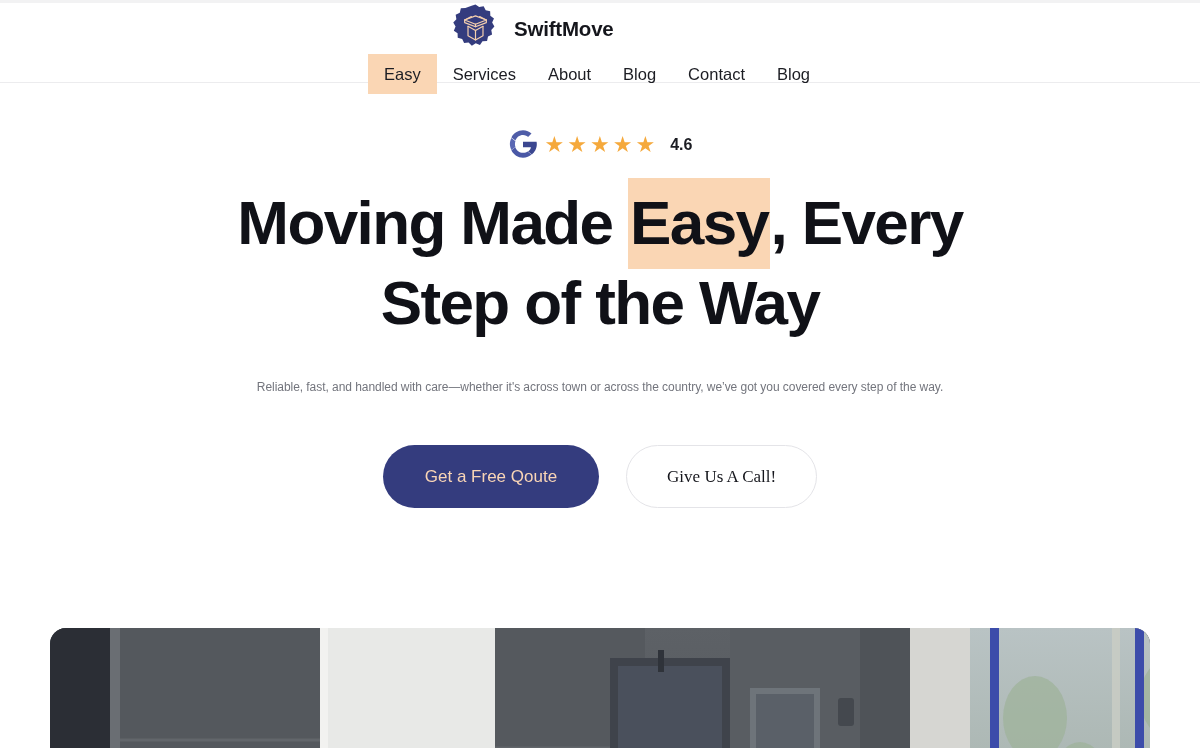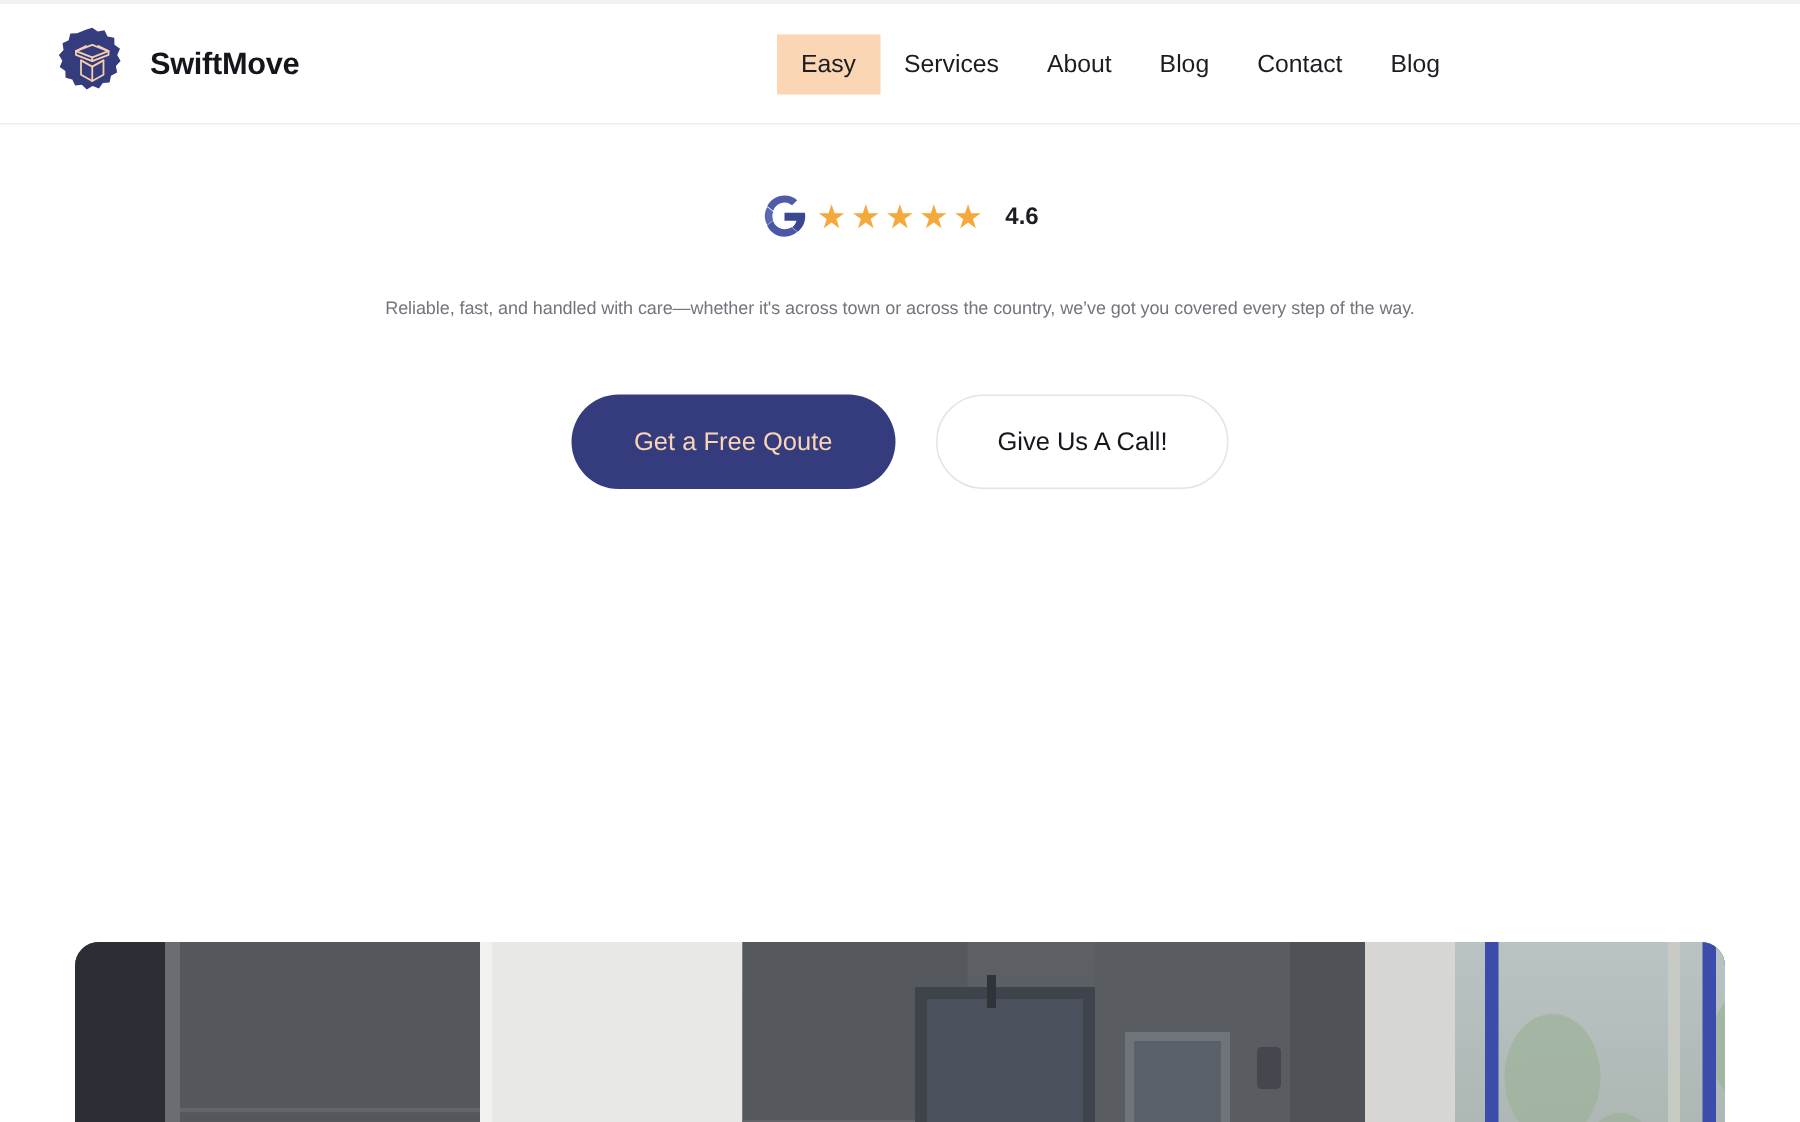--- a/index.html
+++ b/index.html
@@ -35,20 +35,21 @@
   .header {
     position: absolute;
     top: 3px; left: 0;
     width: 1200px;
     height: 80px;
     background: #ffffff;
     border-bottom: 1px solid #ececee;
     display: flex;
     align-items: center;
     padding: 0 36px;
+    flex-direction: column;
   }
 
   .brand {
     display: flex;
     align-items: center;
     gap: 13px;
     flex: 0 0 auto;
     width: 300px;
   }
 
@@ -192,21 +193,21 @@
     padding: 0 42px;
     cursor: pointer;
     white-space: nowrap;
   }
   .btn-secondary {
     background: #ffffff;
     color: #15161c;
     border: 1px solid #e4e4e8;
     border-radius: 999px;
     font-size: 17px;
-    font-family: Liberation Sans, sans-serif;
+    font-family: Liberation Serif, serif;
     font-weight: 500;
     height: 63px;
     padding: 15px 40px;
     cursor: pointer;
     white-space: nowrap;
   }
 
   
   .hero-media {
     position: absolute;
@@ -268,20 +269,21 @@
           <path fill="#4f5da8" d="M24 9.5c3.9 0 6.6 1.7 8.1 3.1l5.5-5.4C34.2 4 29.6 2 24 2 15.9 2 8.9 6.6 5.5 13.4l6.4 5C13.5 13.4 18.3 9.5 24 9.5z"></path>
           <path fill="#3b4790" d="M46.1 24.5c0-1.6-.1-2.8-.4-4H24v8.5h12.7c-.3 2-1.6 5-4.6 7l6.2 4.8c3.7-3.4 7.8-8.5 7.8-16.3z"></path>
           <path fill="#5a68b4" d="M11.9 28.6c-.5-1.4-.8-2.9-.8-4.6s.3-3.2.8-4.6l-6.4-5C3.9 17.6 3 20.7 3 24s.9 6.4 2.5 9.6l6.4-5z"></path>
           <path fill="#4a58a6" d="M24 46c5.6 0 10.3-1.8 13.7-5.1l-6.2-4.8c-1.7 1.2-4 2-7.5 2-5.7 0-10.5-3.8-12.2-9l-6.4 5C8.9 41.4 15.9 46 24 46z"></path>
         </svg>
       </span>
       <span class="stars">★★★★★</span>
       <span class="rating-value">4.6</span>
     </div>
 
+    <h1 class="headline"><span>Moving Made </span><span class="hl-mark">Easy</span><span>, Every Step of the Way</span></h1>
 
     <p class="subhead">Reliable, fast, and handled with care—whether it's across town or across the country, we’ve got you covered every step of the way.</p>
 
     <div class="cta-row">
       <button class="btn-primary">Get a Free Qoute</button>
       <button class="btn-secondary">Give Us A Call!</button>
     </div>
 
   </section>
 

